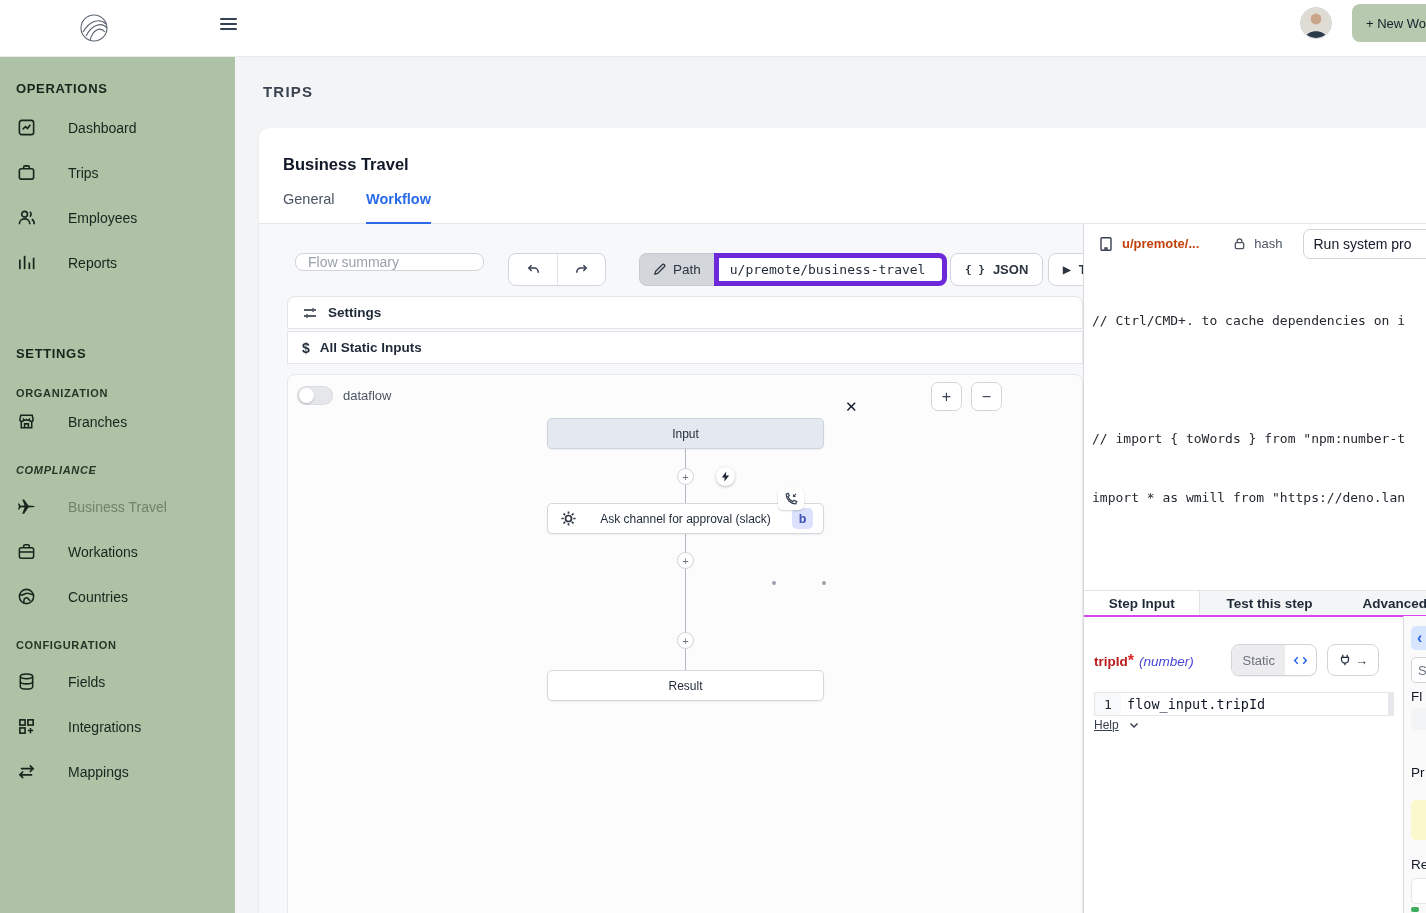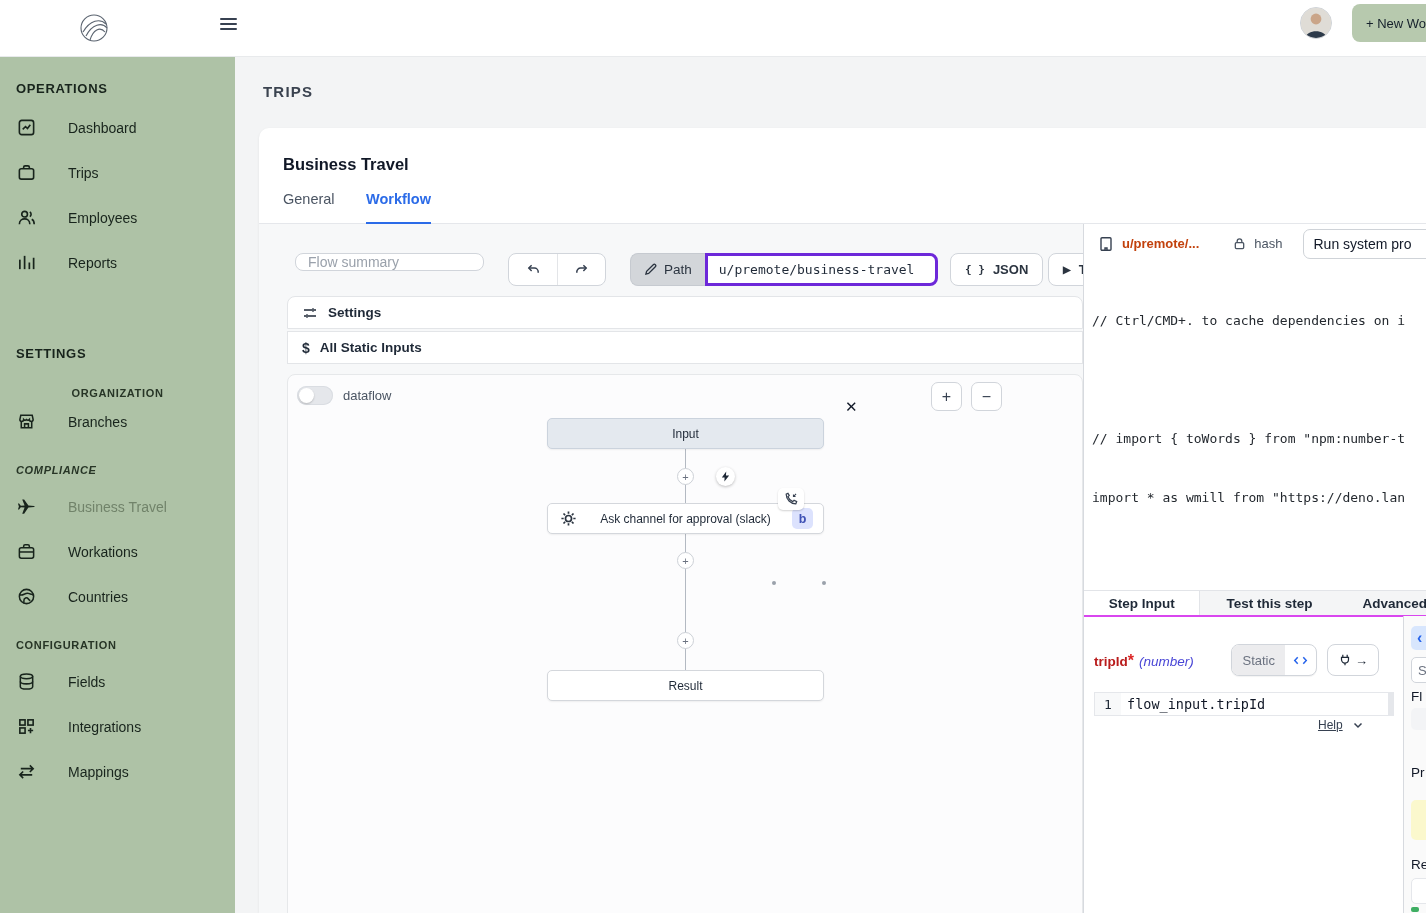--- a/index.html
+++ b/index.html
@@ -43,25 +43,25 @@
   #wf-area { position:absolute; left:0; top:96px; width:1200px; height:689px; background:#f7f8f9; }
   .tb { position:absolute; height:33px; display:flex; align-items:center; }
   #summary-input { left:36px; top:29px; width:189px; border:1px solid #d1d5db; border-radius:8px;
     background:#fff; font-size:14px; padding:0 12px; color:#374151; outline:none;
     font-family:"Liberation Sans",sans-serif; }
   #summary-input::placeholder { color:#9aa1ab; }
   #undo-redo { left:249px; top:29px; border:1px solid #d1d5db; border-radius:8px; background:#fff; overflow:hidden; }
   #undo-redo .half { width:48px; height:33px; display:flex; align-items:center; justify-content:center;
     color:#374151; cursor:pointer; }
   #undo-redo .half + .half { border-left:1px solid #e3e5e8; }
-  #path-group { left:371px; top:29px; }
+  #path-group { left:380px; top:29px; }
   #path-btn { height:33px; display:flex; align-items:center; gap:7px; background:#d3d6da;
     border:1px solid #c6cad0; border-right:none; border-radius:8px 0 0 8px; padding:0 13px;
     font-size:13.5px; color:#2b3440; cursor:pointer; }
-  #path-input { height:33px; width:233px; border:3px solid #6d28d9; border-radius:0 8px 8px 0;
+  #path-input { height:33px; width:233px; border:5px solid #6d28d9; border-radius:0 8px 8px 0;
     font-size:13px; padding:0 11px; color:#1f2937; outline:none; background:#fff; }
   .tb-btn { display:flex; align-items:center; gap:8px; height:33px; padding:0 14px; background:#fff;
     border:1px solid #d1d5db; border-radius:8px; font-size:13px; font-weight:700; color:#2b3440; cursor:pointer; }
   .play { font-size:10px; }
   .mini-badge { display:inline-flex; align-items:center; justify-content:center; min-width:21px; height:21px;
     background:#dce2fd; color:#3e51b5; font-weight:700; font-size:12.5px; border-radius:5px; }
   #test-flow-btn { position:absolute; left:933px; top:29px; height:33px; display:flex; align-items:center; gap:8px;
     background:#323e4d; color:#fff; border:none; border-radius:8px; padding:0 16px; font-size:13px;
     font-weight:700; cursor:pointer; font-family:"Liberation Sans",sans-serif;}
   #save-btn { position:absolute; left:1038px; top:29px; height:33px; display:flex; align-items:center; gap:8px;
@@ -136,21 +136,21 @@
   #plug-btn { position:absolute; right:28px; top:-8px; height:32px; width:52px; border:1px solid #d1d5db;
     border-radius:8px; background:#fff; display:flex; align-items:center; justify-content:center; gap:3px;
     color:#1f2937; cursor:pointer; }
   #expr-editor { position:absolute; left:10px; top:468px; width:300px; height:24px; display:flex;
     border:1px solid #e5e7eb; background:#fff; }
   #expr-gutter { width:26px; background:#f8f9fa; color:#1f2937; font-family:"DejaVu Sans Mono",monospace;
     font-size:13px; display:flex; align-items:center; justify-content:center; }
   #expr-value { flex:1; font-family:"DejaVu Sans Mono",monospace; font-size:13.5px; color:#111827;
     display:flex; align-items:center; padding-left:6px; }
   #expr-scroll { width:5px; background:#e5e7eb; }
-  #help-row { position:absolute; left:10px; top:494px; width:270px; text-align:right; font-size:12px; color:#374151; }
+  #help-row { position:absolute; left:10px; top:494px; width:270px; font-size:12px; color:#374151; }
   #help-link { text-decoration:underline; cursor:pointer; }
 
   
   #strip { position:absolute; left:1403px; top:616px; width:23px; height:297px; background:#fafafa;
     border-left:1px solid #d7dadf; overflow:hidden; }
   .strip-label { font-size:13.5px; font-weight:400; color:#111827; white-space:nowrap; position:absolute; left:7px; }
   .strip-box { position:absolute; left:7px; width:26px; border-radius:5px; }
 </style>
 </head>
 <body>
@@ -217,21 +217,21 @@
         <path d="M3 17 V7"></path>
           <path d="M8 17 V3"></path>
           <path d="M13 17 V10"></path>
           <path d="M17.5 17 V5"></path>
       </svg>
       </span>
     <span>Reports</span>
   </div>
 
   <div class="side-heading" style="margin-top:61px;">SETTINGS</div>
-  <div class="side-subheading" style="margin-top:26px;text-align:center;">ORGANIZATION</div>
+  <div class="side-subheading" style="margin-top:26px;">ORGANIZATION</div>
 
   <div class="side-item">
     <span class="icon">
       <svg width="19" height="19" viewBox="0 0 20 20" fill="none" stroke="currentColor" stroke-width="1.6">
         <path d="M3 8 L4 3.5 h12 L17 8 a2 2 0 0 1-4 0 2 2 0 0 1-3 0 2 2 0 0 1-3 0 2 2 0 0 1-4 0 Z"></path>
         <path d="M4.5 10 v6.5 h11 V10"></path>
           <path d="M8 16.5 v-4 h4 v4"></path>
       </svg>
       </span>
     <span>Branches</span>

